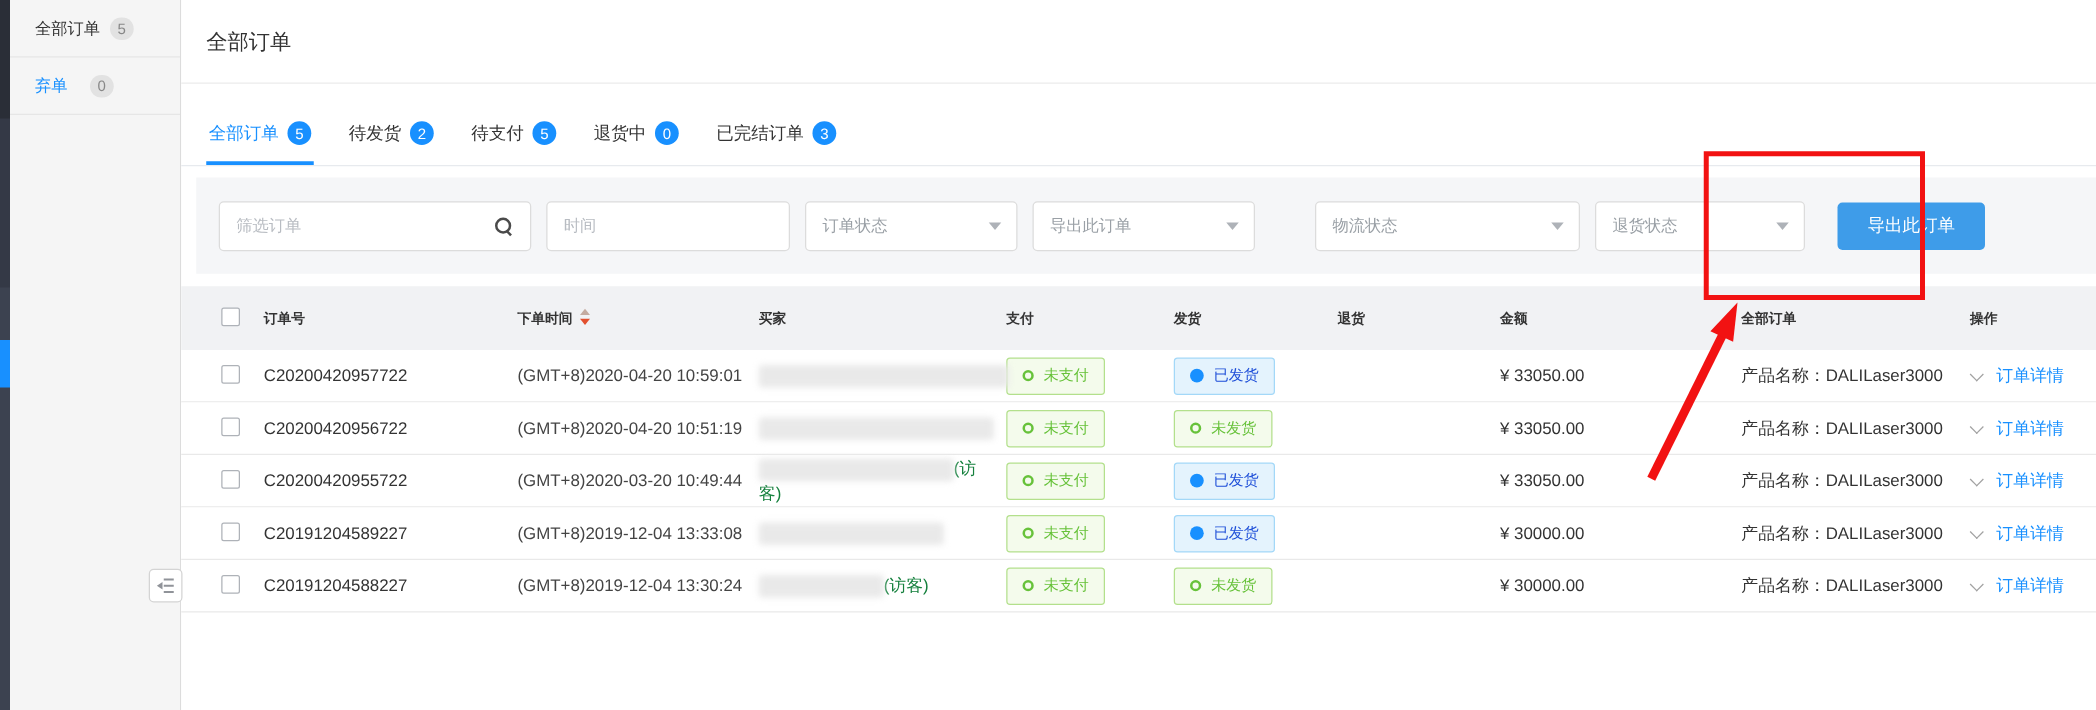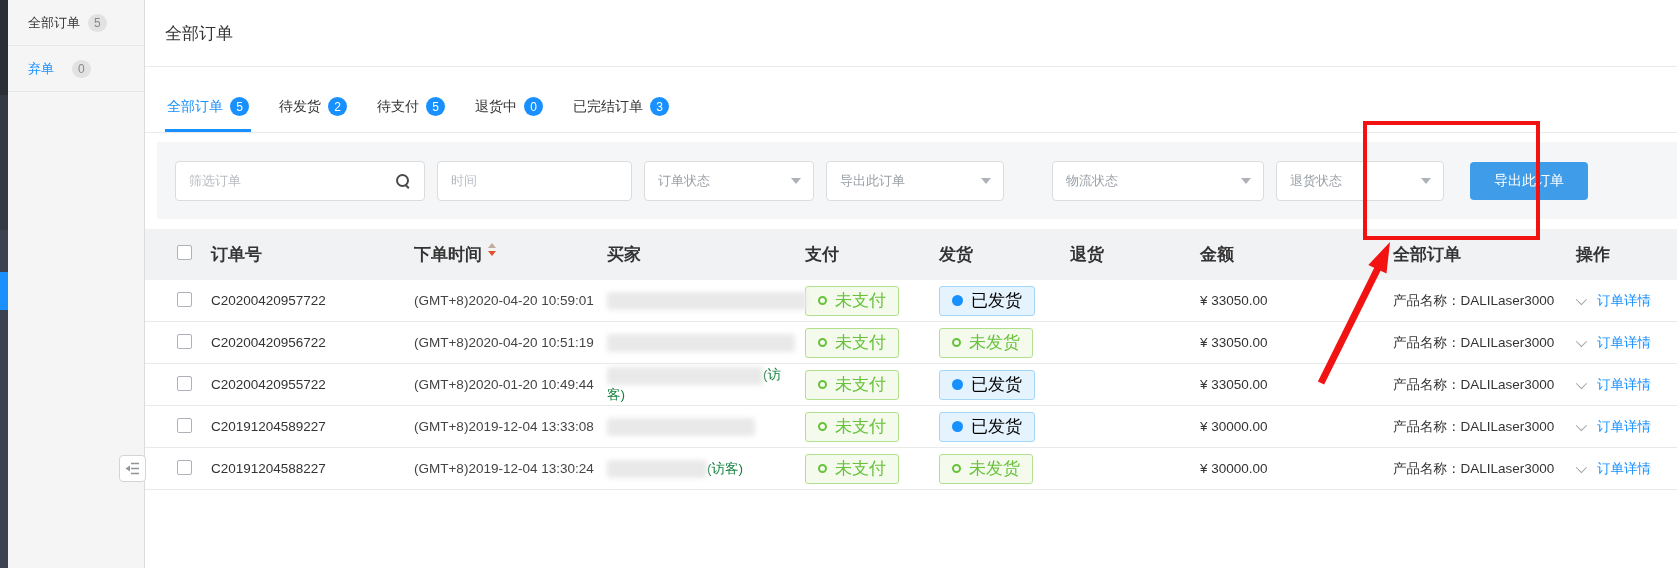--- a/index.html
+++ b/index.html
@@ -41,37 +41,37 @@
   .f-select { display:flex; align-items:center; justify-content:space-between; padding:0 12px 0 13px; font-size:13px; color:#9aa0a6; cursor:pointer; }
   .s1 { width:170px; } .s2 { width:178px; } .s3 { width:212px;margin-left:36px; } .s4 { width:168px; }
   .caret { width:0; height:0; border-left:5px solid transparent; border-right:5px solid transparent; border-top:6px solid #aeb2b8; }
   .mag { position:absolute; right:13px; top:12px; width:15px; height:15px; cursor:pointer; }
   .mag::before { content:""; position:absolute; left:0; top:0; width:9px; height:9px; border:2px solid #4a4a4a; border-radius:50%; }
   .mag::after { content:""; position:absolute; left:10px; top:10px; width:5px; height:2px; background:#4a4a4a; transform:rotate(45deg); transform-origin:0 0; }
   .export-btn { margin-left:14px; width:118px; height:38px; background:#3e9ce9; color:#fff; border:none; border-radius:4px; font-size:14px; font-family:inherit; cursor:pointer; }
 
   
   .grid { display:grid; grid-template-columns:66px 203px 193px 198px 134px 131px 130px 193px 183px 1fr; align-items:center; }
-  .thead { margin-top:10px; height:51px; background:#f1f2f4; font-size:17px; font-weight:700; color:#333; }
+  .thead { margin-top:10px; height:51px; background:#f1f2f4; font-size:11px; font-weight:700; color:#333; }
   .trow { height:42px; border-bottom:1px solid #e9e9e9; font-size:13.5px; color:#333; background:#fff; }
   .cell { padding-right:8px; }
   .checkbox { display:inline-block; width:15px; height:15px; border:1.5px solid #aeb2b8; border-radius:2px; background:#fff; margin-left:32px; cursor:pointer; }
   .th-time { display:flex; align-items:flex-start; gap:6px; }
   .sort { display:inline-flex; flex-direction:column; gap:3px; }
   .sort .up { width:0; height:0; border-left:4px solid transparent; border-right:4px solid transparent; border-bottom:5px solid #c4aba0; }
   .sort .down { width:0; height:0; border-left:4px solid transparent; border-right:4px solid transparent; border-top:5px solid #e2502f; }
 
   .blur-pill { display:inline-block; height:18px; background:#e9e9e9; border-radius:3px; filter:blur(2.5px); vertical-align:middle; }
   .c-buyer { line-height:19px; word-break:break-all; color:#15803d; }
   .c-time { color:#444; }
 
-  .badge { display:inline-flex; align-items:center; gap:8px; height:30px; padding:0 12px; border-radius:3px; font-size:17px;justify-content:space-between; }
+  .badge { display:inline-flex; align-items:center; gap:8px; height:30px; padding:0 12px; border-radius:3px; font-size:12px;justify-content:space-between; }
   .badge.green { color:#67c23a; background:#f4fbec; border:1px solid #b3e08c; }
   .badge.green i { width:9px; height:9px; border:2px solid #67c23a; border-radius:50%; }
-  .badge.blue { color:#000000; background:#e4f3fd; border:1px solid #a3d8f8; }
+  .badge.blue { color:#1d4ed8; background:#e4f3fd; border:1px solid #a3d8f8; }
   .badge.blue i { width:11px; height:11px; background:#1890ff; border-radius:50%; }
 
   .c-action { display:flex; align-items:center; gap:13px; }
   .chev { display:inline-block; width:8px; height:8px; border-right:1.5px solid #a2a2a2; border-bottom:1.5px solid #a2a2a2; transform:rotate(45deg) translateY(-2px); cursor:pointer; }
   .detail { color:#1890ff; text-decoration:none; cursor:pointer; }
 
   
   .annot { position:absolute; left:0; top:0; width:1677px; height:568px; pointer-events:none; z-index:10; }
 </style>
 </head>
@@ -213,21 +213,21 @@
     <div class="cell">¥ 33050.00</div>
     <div class="cell">产品名称：DALILaser3000</div>
     <div class="cell c-action">
       <span class="chev"></span>
       <a class="detail">订单详情</a>
     </div>
   </div>
         <div class="grid trow">
     <div class="cell"><span class="checkbox"></span></div>
     <div class="cell">C20200420955722</div>
-    <div class="cell c-time">(GMT+8)2020-01-20 10:49:44</div>
+    <div class="cell c-time">(GMT+8)2020-03-20 10:49:44</div>
     <div class="cell c-buyer"><span class="blur-pill" style="width: 156px;"></span><span>(访客)</span></div>
     <div class="cell"><span class="badge green">
               <i></i>
               <span>未支付</span>
             </span></div>
     <div class="cell"><span class="badge ship blue">
               <i></i>
               <span>已发货</span>
             </span></div>
     <div class="cell"></div>

